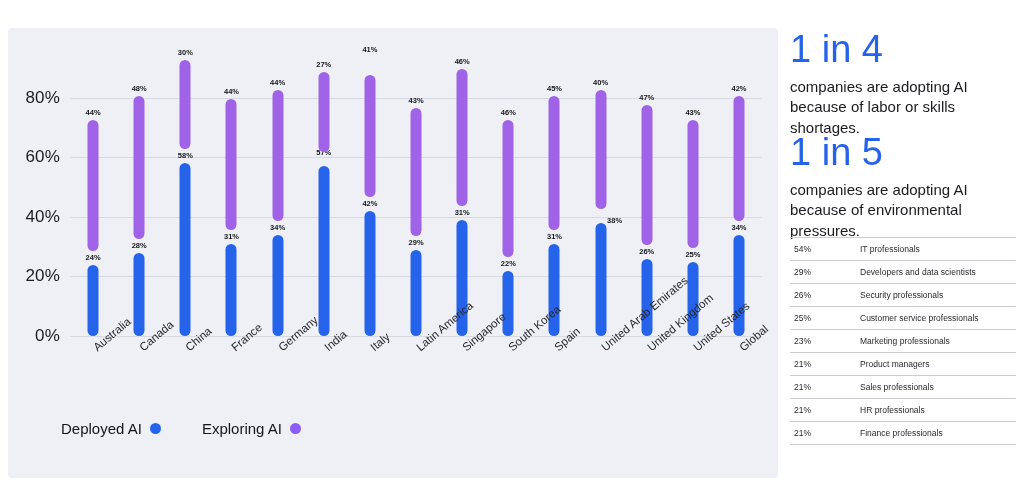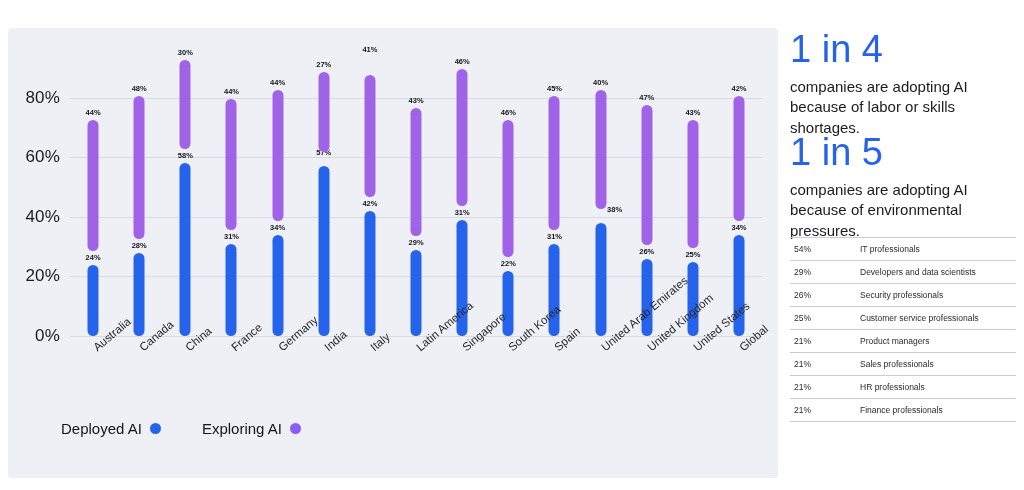--- a/index.html
+++ b/index.html
@@ -188,21 +188,21 @@
             <div class="vlab" style="bottom: 219.489px;">46%</div>
           </div>
           <div class="col">
             <div class="bar deployed" style="bottom: 0px; height: 92.3111px;"></div>
             <div class="vlab" style="bottom: 95.3111px;">31%</div>
             <div class="bar exploring" style="bottom: 106.311px; height: 134px;"></div>
             <div class="vlab" style="bottom: 243.311px;">45%</div>
           </div>
           <div class="col">
             <div class="bar deployed" style="bottom: 0px; height: 113.156px;"></div>
-            <div class="vlab" style="bottom: 122px; padding-left: 28px;">38%</div>
+            <div class="vlab" style="bottom: 111px; padding-left: 28px;">38%</div>
             <div class="bar exploring" style="bottom: 127.156px; height: 119.111px;"></div>
             <div class="vlab" style="bottom: 249.267px;">40%</div>
           </div>
           <div class="col">
             <div class="bar deployed" style="bottom: 0px; height: 77.4222px;"></div>
             <div class="vlab" style="bottom: 80.4222px;">26%</div>
             <div class="bar exploring" style="bottom: 91.4222px; height: 139.956px;"></div>
             <div class="vlab" style="bottom: 234.378px; text-align: center;">47%</div>
           </div>
           <div class="col">
@@ -273,20 +273,24 @@
           </tr>
           <tr>
             <td class="pct">26%</td>
             <td class="lbl">Security professionals</td>
           </tr>
           <tr>
             <td class="pct">25%</td>
             <td class="lbl">Customer service professionals</td>
           </tr>
           <tr>
+            <td class="pct">23%</td>
+            <td class="lbl">Marketing professionals</td>
+          </tr>
+          <tr>
             <td class="pct">21%</td>
             <td class="lbl">Product managers</td>
           </tr>
           <tr>
             <td class="pct">21%</td>
             <td class="lbl">Sales professionals</td>
           </tr>
           <tr>
             <td class="pct">21%</td>
             <td class="lbl">HR professionals</td>

